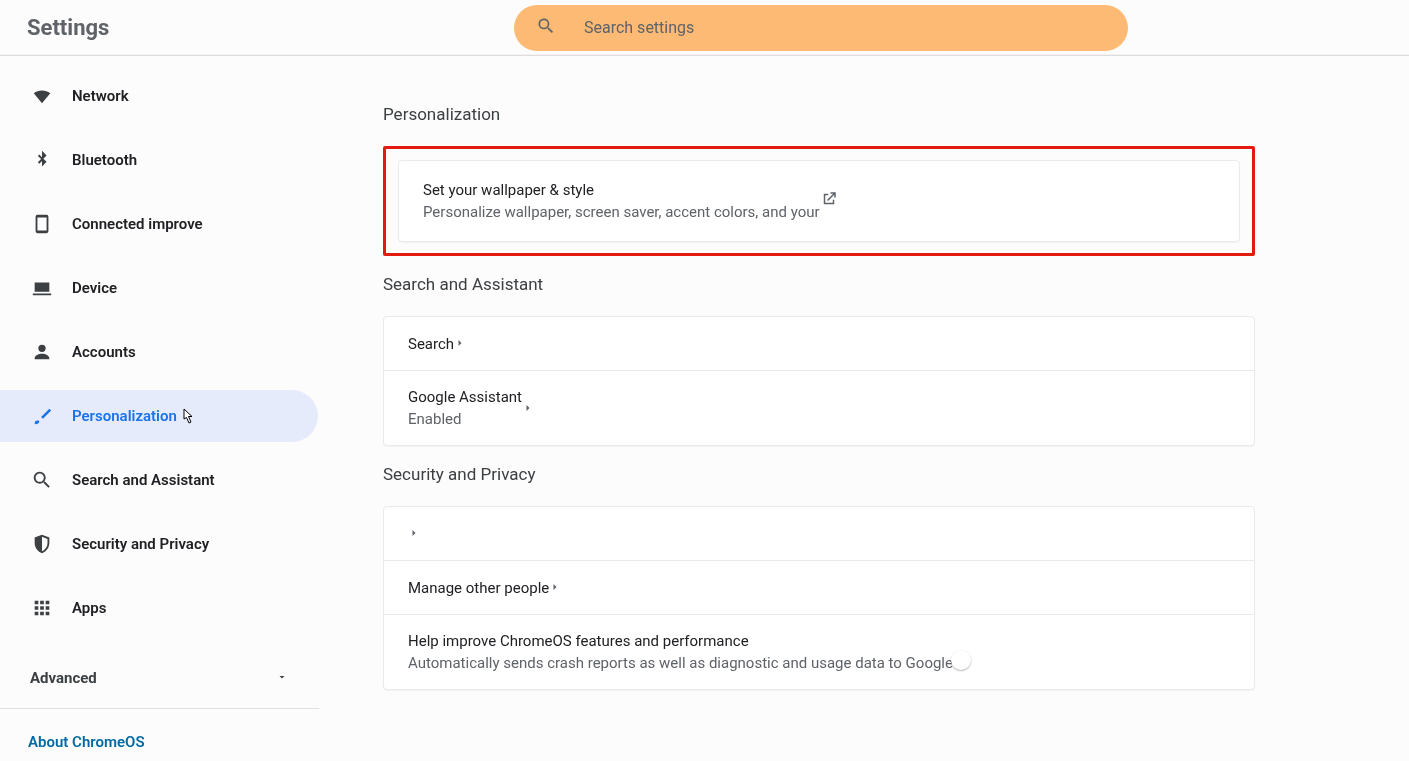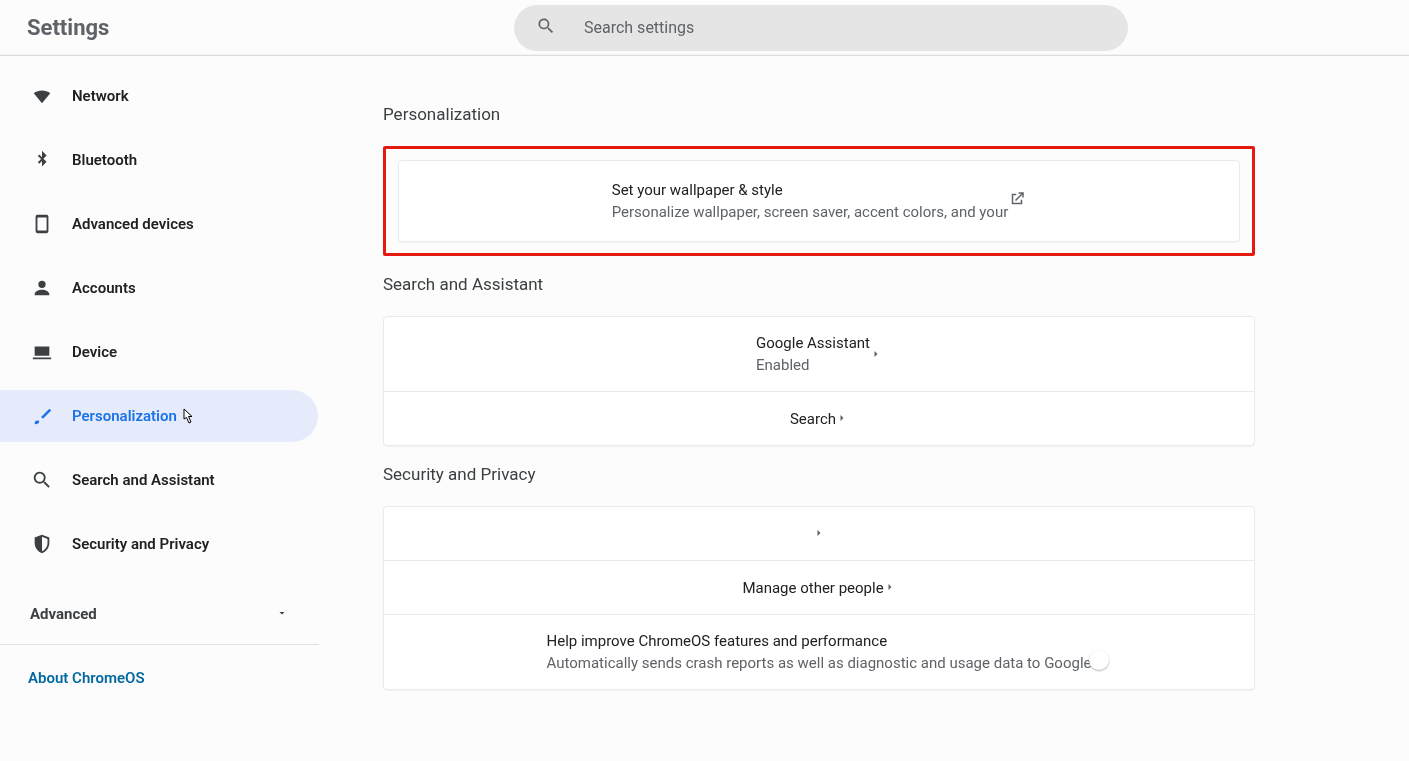--- a/index.html
+++ b/index.html
@@ -2,21 +2,21 @@
 <html><head>
 <meta charset="utf-8">
 <style>
   *{box-sizing:border-box;margin:0;padding:0;font-family:Roboto,"Segoe UI",Arial,sans-serif;-webkit-font-smoothing:antialiased}
   body{background:#fcfcfc;color:#202124;width:1409px;height:761px;overflow:hidden;position:relative}
 
   
   .topbar{height:56px;display:flex;align-items:center;border-bottom:1px solid #e0e0e0;position:relative;background:#fcfcfc}
   .topbar::after{content:"";position:absolute;left:0;right:0;bottom:-1px;height:2px;background:linear-gradient(rgba(0,0,0,.05),transparent)}
   .topbar .title{font-size:22px;color:#5f6368;font-weight:700;margin-left:27px}
-  .searchbox{position:absolute;left:514px;width:614px;height:46px;background:#e5e5e5;border-radius:23px;display:flex;align-items:center;padding:0 22px;top:50%;transform:translateY(-50%)}
+  .searchbox{position:absolute;left:514px;width:614px;height:46px;background:#fdba74;border-radius:23px;display:flex;align-items:center;padding:0 22px;top:50%;transform:translateY(-50%)}
   .searchbox svg{width:20px;height:20px;fill:#5f6368;flex:0 0 auto}
   .searchbox input{border:0;background:transparent;outline:0;font-size:16px;color:#5f6368;margin-left:28px;width:100%}
   .searchbox input::placeholder{color:#5f6368}
 
   
   .page{display:flex;height:calc(100% - 56px)}
 
   
   .sidebar{width:319px;flex:0 0 319px;padding-top:14px;display:flex;flex-direction:column;border-right:0}
   .nav-item{height:52px;display:flex;align-items:center;padding-left:30px;cursor:pointer;border-top-right-radius:26px;border-bottom-right-radius:26px;margin-bottom:12px;width:318px}
@@ -29,21 +29,21 @@
   .adv{margin-top:6px;border-top:0;padding:0 30px;height:52px;display:flex;align-items:center;justify-content:space-between;font-size:15px;font-weight:700;color:#3c4043;cursor:pointer;width:318px}
   .adv .chev svg{width:12px;height:12px;fill:#3c4043}
   .divider{height:1px;background:#e0e0e0;margin:4px 0;width:319px}
   .about{padding:20px 0 0 28px;font-size:15px;font-weight:600;color:#0369a1;cursor:pointer}
 
   
   .main{flex:1;padding:30px 0 0 0;overflow:auto}
   .column{width:872px;margin-left:64px}
   .sect-title{font-size:17px;color:#3c4043;font-weight:400;margin:18px 0 22px}
   .card{background:#fff;border:1px solid #e8eaed;border-radius:4px;box-shadow:0 1px 1px rgba(0,0,0,.04)}
-  .row{display:flex;align-items:center;justify-content:center;padding:17px 24px;cursor:pointer}
+  .row{display:flex;align-items:center;justify-content:flex-start;padding:17px 24px;cursor:pointer}
   .row+.row{border-top:1px solid #e8eaed}
   .row .txt .t{font-size:15px;color:#202124}
   .row .txt .s{font-size:15px;color:#5f6368;margin-top:4px}
   .row .trail svg{width:18px;height:18px;fill:#5f6368}
   .row .trail .arrow svg{width:12px;height:12px}
   .highlight{border:3px solid #e4190f;border-radius:2px;padding:11px 12px;margin-bottom:18px}
   .highlight .card .row{padding:20px 24px}
 
   
   .toggle{position:relative;width:36px;height:16px;background:#bdbdbd;border-radius:8px}
@@ -87,38 +87,38 @@
             </svg>
           </span>
           <span class="lbl">Bluetooth</span>
         </div>
         <div class="nav-item">
           <span class="ic">
             <svg viewBox="0 0 24 24">
               <path d="M7 2h10a2 2 0 0 1 2 2v16a2 2 0 0 1-2 2H7a2 2 0 0 1-2-2V4a2 2 0 0 1 2-2zm0 3v14h10V5H7z"></path>
             </svg>
           </span>
-          <span class="lbl">Advanced devices</span>
+          <span class="lbl">Connected improve</span>
+        </div>
+        <div class="nav-item">
+          <span class="ic">
+            <svg viewBox="0 0 24 24">
+              <path d="M4 6h16v10H4V6zm-2 12h20v2H2v-2z"></path>
+            </svg>
+          </span>
+          <span class="lbl">Device</span>
         </div>
         <div class="nav-item">
           <span class="ic">
             <svg viewBox="0 0 24 24">
               <path d="M12 12a4 4 0 1 0 0-8 4 4 0 0 0 0 8zm0 2c-4 0-8 2-8 5v1h16v-1c0-3-4-5-8-5z"></path>
             </svg>
           </span>
           <span class="lbl">Accounts</span>
         </div>
-        <div class="nav-item">
-          <span class="ic">
-            <svg viewBox="0 0 24 24">
-              <path d="M4 6h16v10H4V6zm-2 12h20v2H2v-2z"></path>
-            </svg>
-          </span>
-          <span class="lbl">Device</span>
-        </div>
         <div class="nav-item active">
           <span class="ic">
             <svg viewBox="0 0 24 24">
               <path d="M7 17c-2 0-3 1.5-3 3 0 .5.5 1 1 1 2 0 4-1 4-3 0-.5-.5-1-2-1zm13-13l-9 9 2 2 9-9-2-2z"></path>
             </svg>
           </span>
           <span class="lbl">Personalization</span>
         </div>
         <div class="nav-item">
           <span class="ic">
@@ -128,20 +128,28 @@
           </span>
           <span class="lbl">Search and Assistant</span>
         </div>
         <div class="nav-item">
           <span class="ic">
             <svg viewBox="0 0 24 24">
               <path d="M12 2l8 3v6c0 5-3.5 9.7-8 11-4.5-1.3-8-6-8-11V5l8-3zm0 2.2V20c3.3-1.3 6-5 6-9V6.5L12 4.2z"></path>
             </svg>
           </span>
           <span class="lbl">Security and Privacy</span>
+        </div>
+        <div class="nav-item">
+          <span class="ic">
+            <svg viewBox="0 0 24 24">
+              <path d="M4 4h4v4H4V4zm6 0h4v4h-4V4zm6 0h4v4h-4V4zM4 10h4v4H4v-4zm6 0h4v4h-4v-4zm6 0h4v4h-4v-4zM4 16h4v4H4v-4zm6 0h4v4h-4v-4zm6 0h4v4h-4v-4z"></path>
+            </svg>
+          </span>
+          <span class="lbl">Apps</span>
         </div>
       </div>
     <div class="adv">
       <span>Advanced</span>
       <span class="chev">
         <svg viewBox="0 0 24 24">
             <path d="M7 10l5 5 5-5z"></path>
           </svg>
       </span>
     </div>
@@ -162,30 +170,30 @@
               <div class="trail"><span><svg viewBox="0 0 24 24">
                     <path d="M14 3h7v7h-2V6.4l-8.3 8.3-1.4-1.4L17.6 5H14V3zM5 5h6v2H7v10h10v-4h2v6H5V5z"></path>
                   </svg></span></div>
             </div>
           </div>
         </div>
         <div class="sect-title">Search and Assistant</div>
         <div class="card">
           <div class="row">
             <div class="txt">
+              <div class="t">Search</div>
+            </div>
+            <div class="trail"><span class="arrow"><svg viewBox="0 0 24 24">
+                  <path d="M9 6l6 6-6 6z"></path>
+                </svg></span></div>
+          </div>
+          <div class="row">
+            <div class="txt">
               <div class="t">Google Assistant</div>
               <div class="s">Enabled</div>
-            </div>
-            <div class="trail"><span class="arrow"><svg viewBox="0 0 24 24">
-                  <path d="M9 6l6 6-6 6z"></path>
-                </svg></span></div>
-          </div>
-          <div class="row">
-            <div class="txt">
-              <div class="t">Search</div>
             </div>
             <div class="trail"><span class="arrow"><svg viewBox="0 0 24 24">
                   <path d="M9 6l6 6-6 6z"></path>
                 </svg></span></div>
           </div>
         </div>
         <div class="sect-title">Security and Privacy</div>
         <div class="card">
           <div class="row">
             <div class="trail"><span class="arrow"><svg viewBox="0 0 24 24">

